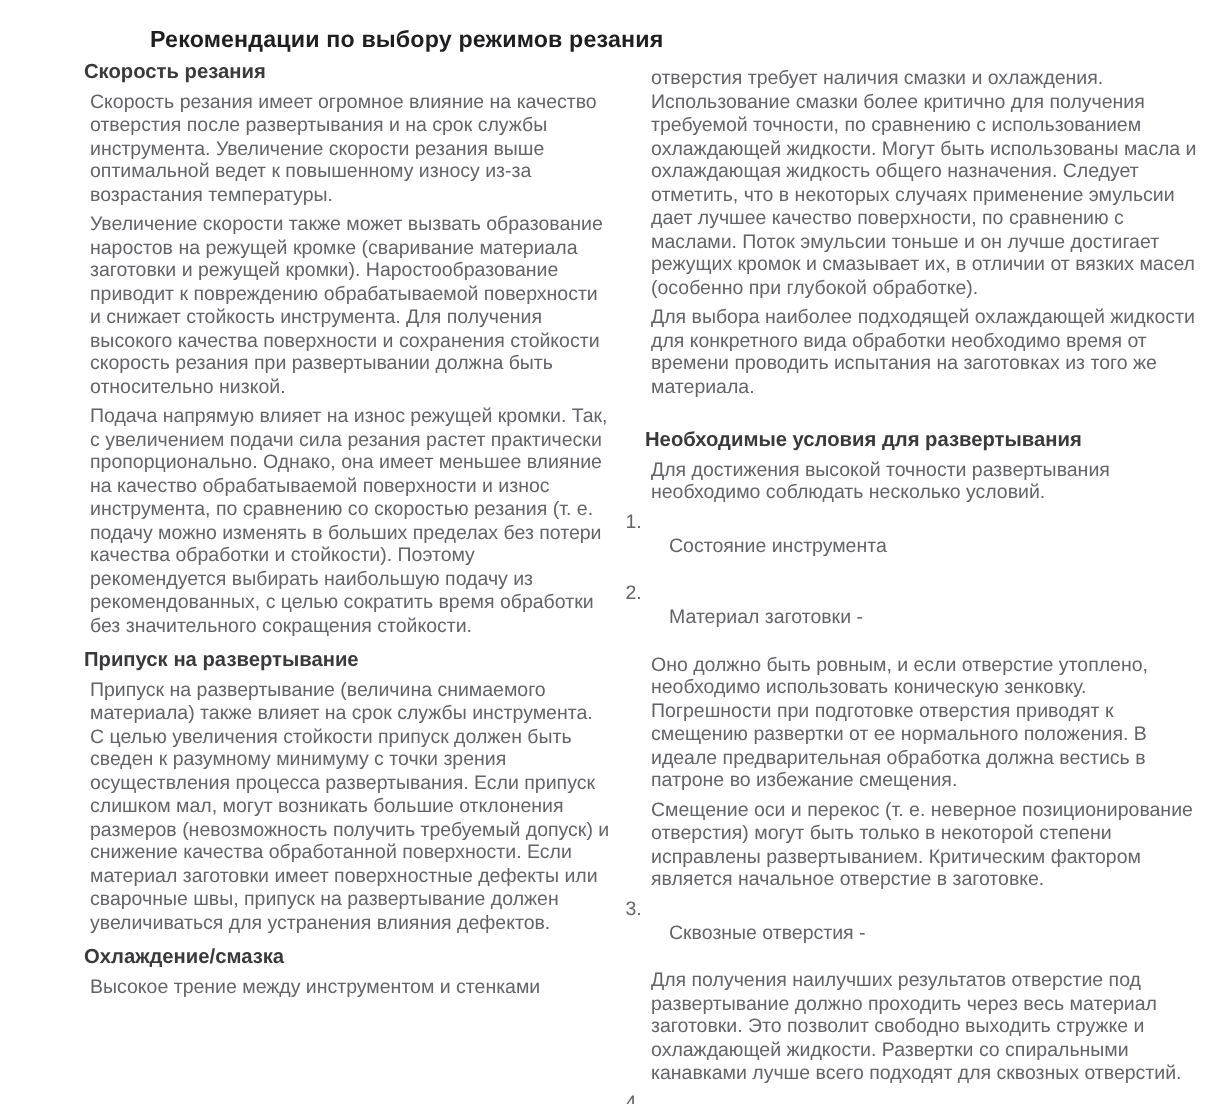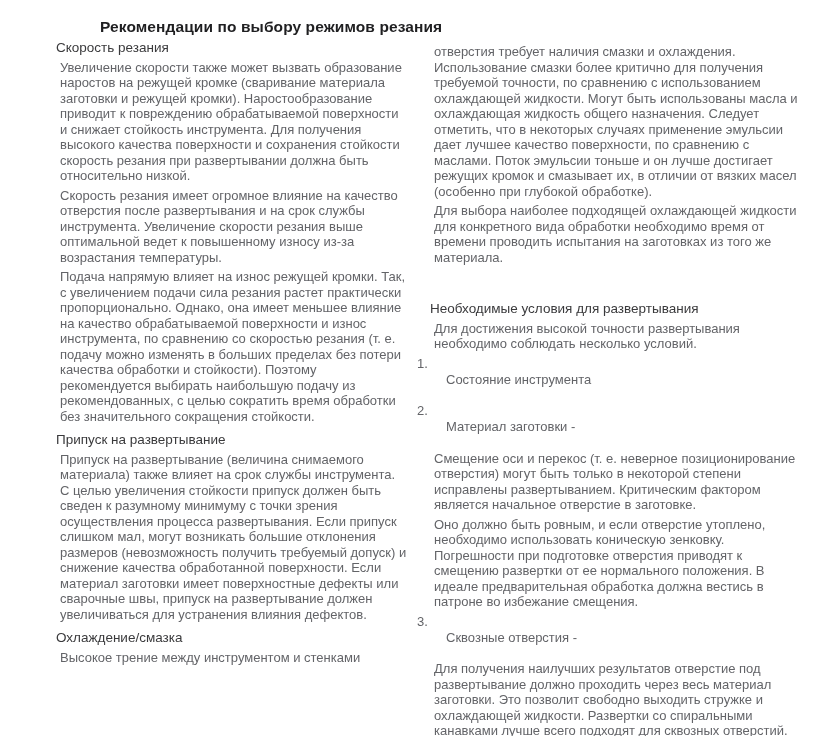--- a/index.html
+++ b/index.html
@@ -33,40 +33,40 @@
     left: 56px;
     width: 356px;
   }
   .col-right {
     left: 417px;
     width: 390px;
   }
   .section-heading {
     margin: 8px 0 0 0;
     font-size: 13.5px;
-    font-weight: normal;
+    font-weight: bold;
     line-height: 15.5px;
     color: var(--heading, #3a3a3c);
   }
   .col-left .section:first-child .section-heading {
     margin-top: 0;
   }
   .para {
     margin: 4px;
     font-size: 13px;
     line-height: 15.5px;
     color: var(--body, #636468);
   }
   
   .col-right .para,
   .col-right .section-heading {
     padding-left: 13px;
   }
   .col-right .section-heading.conditions-heading {
-    margin-top: 36px;
+    margin-top: 20px;
   }
   .numbered-list {
     margin: 0;
     padding: 0;
     list-style: none;
   }
   .numbered-item {
     display: flex;
     align-items: flex-start;
   }
@@ -94,22 +94,22 @@
 <body>
 
 <div class="page" style="--bg: #ffffff; --title: #1f1f21; --heading: #3a3a3c; --body: #636468;">
 
   <h1 class="doc-title">Рекомендации по выбору режимов резания</h1>
 
   <div class="col col-left">
 
     <div class="section">
       <h2 class="section-heading">Скорость резания</h2>
+      <p class="para">Скорость резания имеет огромное влияние на качество отверстия после развертывания и на срок службы инструмента. Увеличение скорости резания выше оптимальной ведет к повышенному износу из-за возрастания температуры.</p>
       <p class="para">Увеличение скорости также может вызвать образование наростов на режущей кромке (сваривание материала заготовки и режущей кромки). Наростообразование приводит к повреждению обрабатываемой поверхности и снижает стойкость инструмента. Для получения высокого качества поверхности и сохранения стойкости скорость резания при развертывании должна быть относительно низкой.</p>
-      <p class="para">Скорость резания имеет огромное влияние на качество отверстия после развертывания и на срок службы инструмента. Увеличение скорости резания выше оптимальной ведет к повышенному износу из-за возрастания температуры.</p>
     </div>
 
     <div class="section">
       <p class="para">Подача напрямую влияет на износ режущей кромки. Так, с увеличением подачи сила резания растет практически пропорционально. Однако, она имеет меньшее влияние на качество обрабатываемой поверхности и износ инструмента, по сравнению со скоростью резания (т. е. подачу можно изменять в больших пределах без потери качества обработки и стойкости). Поэтому рекомендуется выбирать наибольшую подачу из рекомендованных, с целью сократить время обработки без значительного сокращения стойкости.</p>
     </div>
 
     <div class="section">
       <h2 class="section-heading">Припуск на развертывание</h2>
       <p class="para">Припуск на развертывание (величина снимаемого материала) также влияет на срок службы инструмента. С целью увеличения стойкости припуск должен быть сведен к разумному минимуму с точки зрения осуществления процесса развертывания. Если припуск слишком мал, могут возникать большие отклонения размеров (невозможность получить требуемый допуск) и снижение качества обработанной поверхности. Если материал заготовки имеет поверхностные дефекты или сварочные швы, припуск на развертывание должен увеличиваться для устранения влияния дефектов.</p>
     </div>
@@ -136,22 +136,22 @@
           <span class="item-number">1.</span>
           <div class="item-content">
             <p class="item-title">Состояние инструмента</p>
           </div>
         </li>
 
         <li class="numbered-item">
           <span class="item-number">2.</span>
           <div class="item-content">
             <p class="item-title">Материал заготовки -</p>
+            <p class="para">Оно должно быть ровным, и если отверстие утоплено, необходимо использовать коническую зенковку. Погрешности при подготовке отверстия приводят к смещению развертки от ее нормального положения. В идеале предварительная обработка должна вестись в патроне во избежание смещения.</p>
             <p class="para">Смещение оси и перекос (т. е. неверное позиционирование отверстия) могут быть только в некоторой степени исправлены развертыванием. Критическим фактором является начальное отверстие в заготовке.</p>
-            <p class="para">Оно должно быть ровным, и если отверстие утоплено, необходимо использовать коническую зенковку. Погрешности при подготовке отверстия приводят к смещению развертки от ее нормального положения. В идеале предварительная обработка должна вестись в патроне во избежание смещения.</p>
           </div>
         </li>
 
         <li class="numbered-item">
           <span class="item-number">3.</span>
           <div class="item-content">
             <p class="item-title">Сквозные отверстия -</p>
             <p class="para">Для получения наилучших результатов отверстие под развертывание должно проходить через весь материал заготовки. Это позволит свободно выходить стружке и охлаждающей жидкости. Развертки со спиральными канавками лучше всего подходят для сквозных отверстий.</p>
           </div>
         </li>

